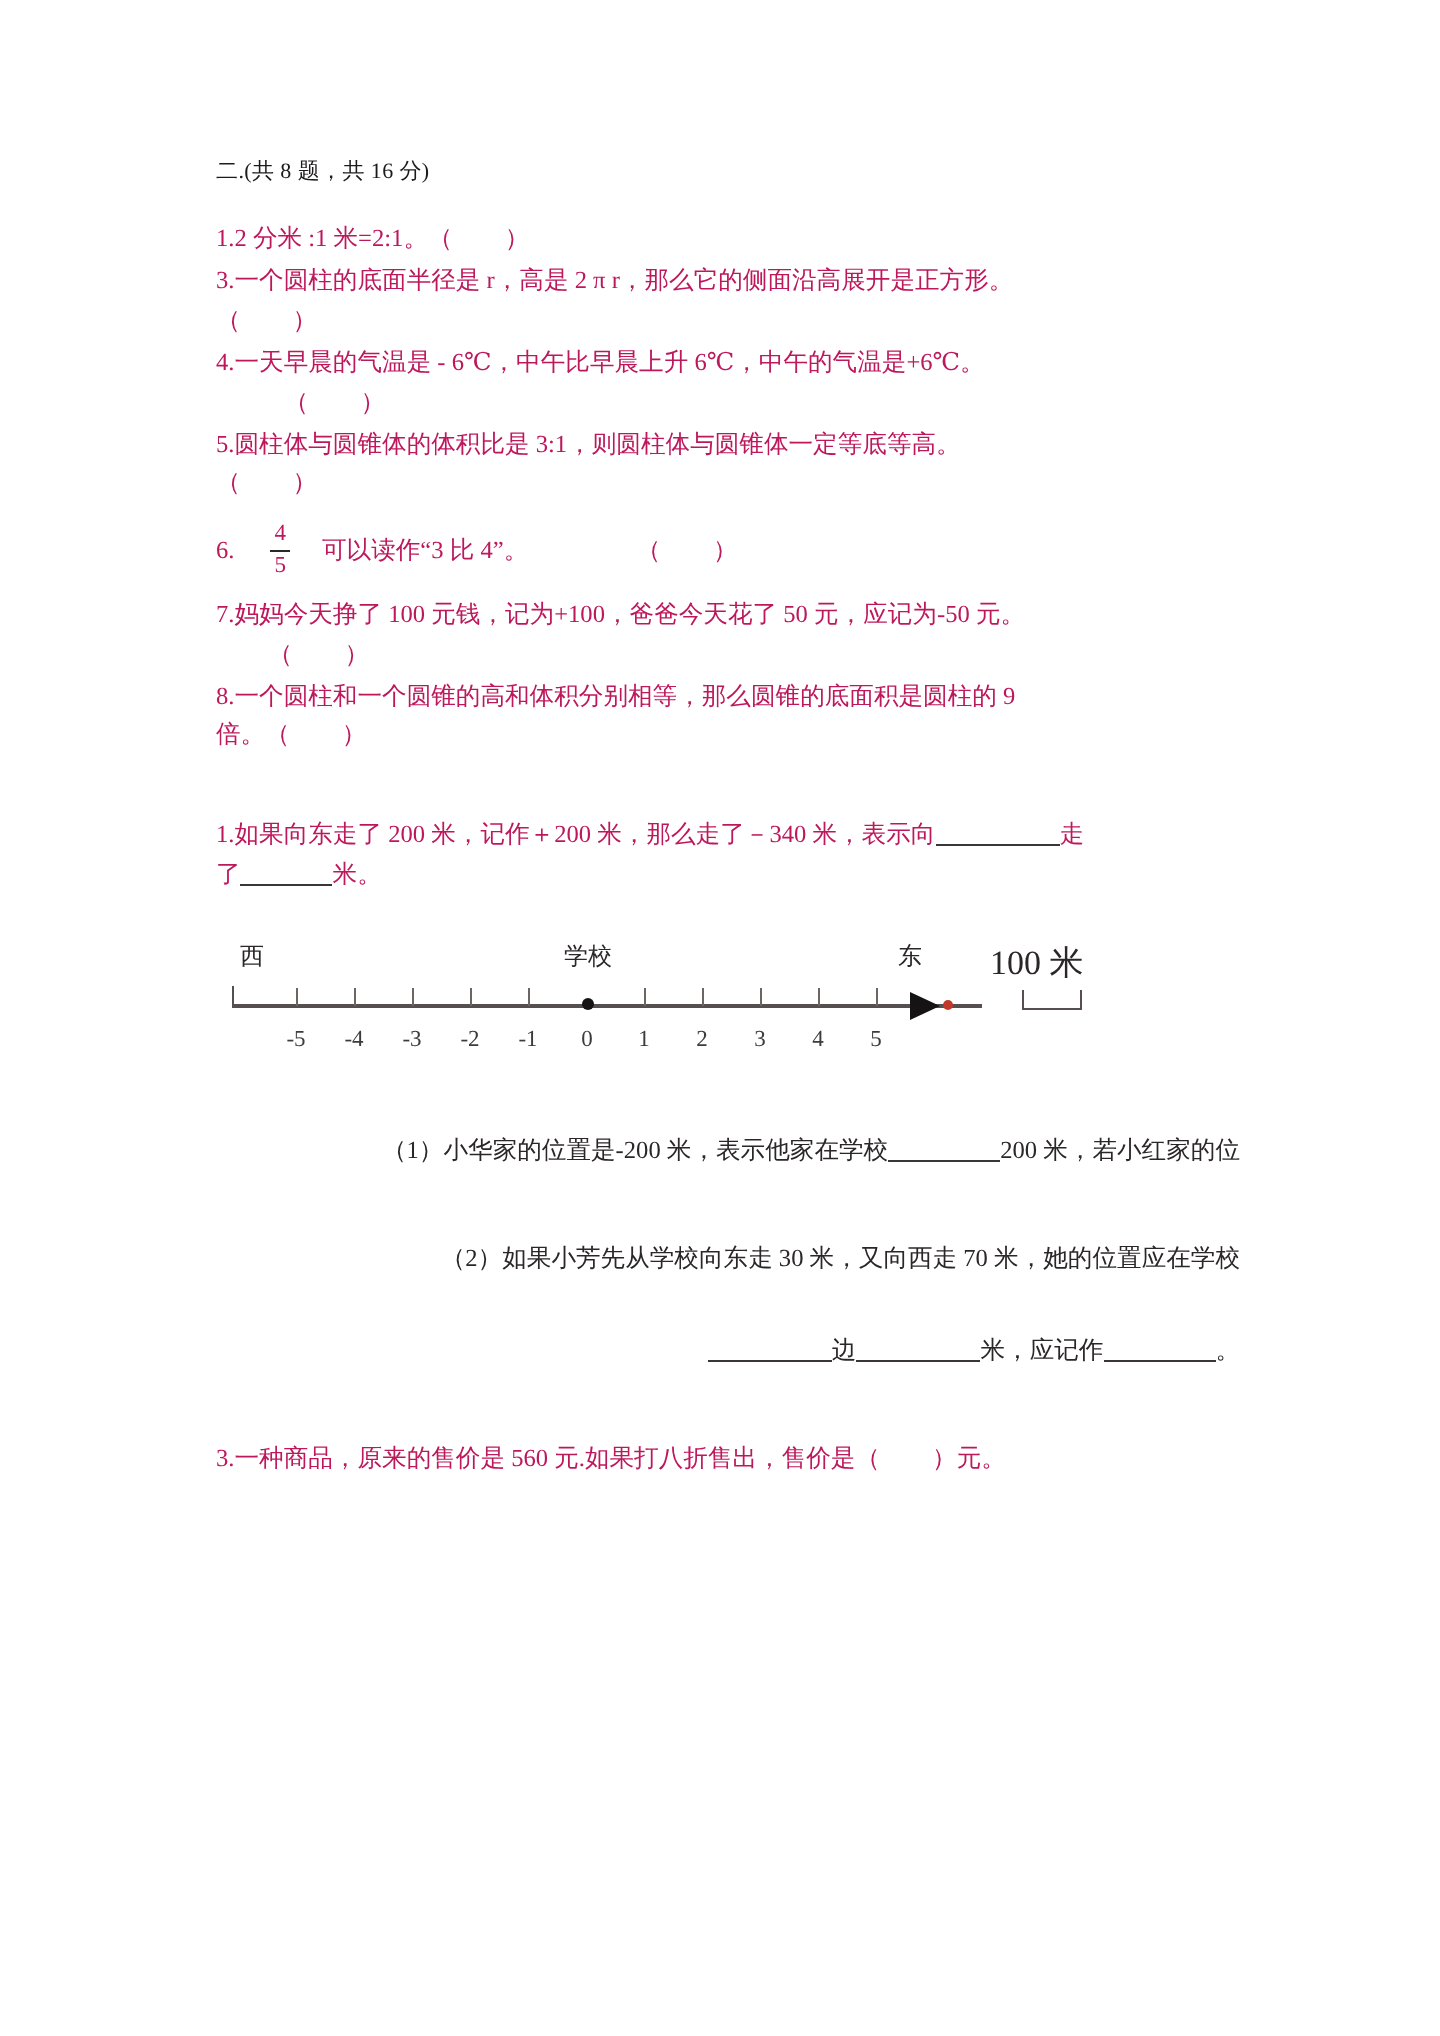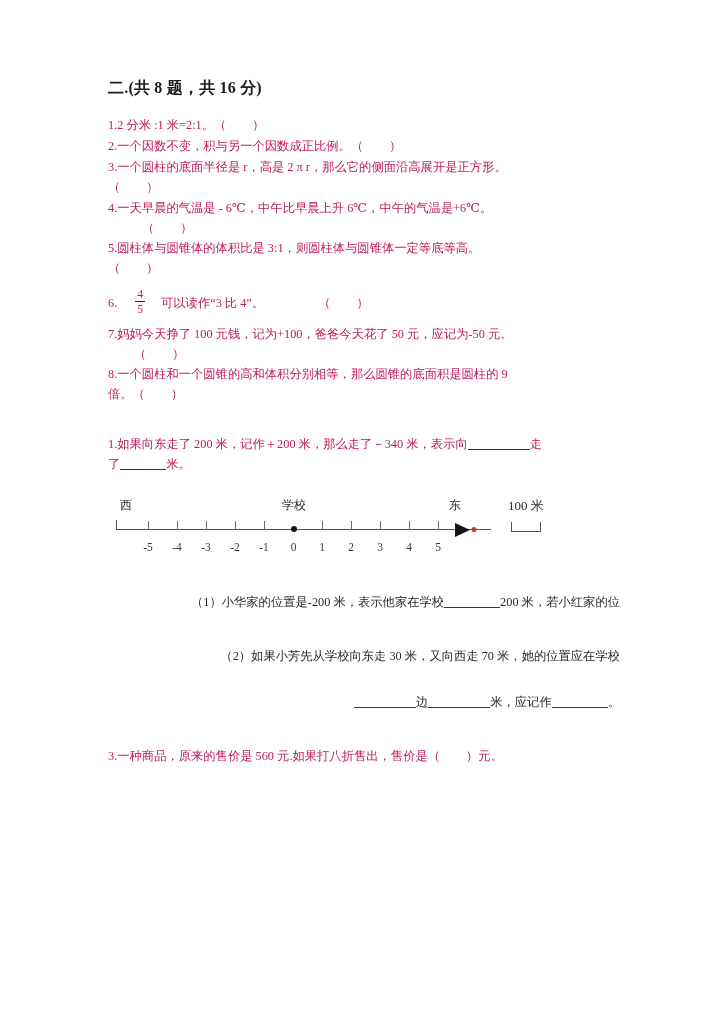--- a/index.html
+++ b/index.html
@@ -23,22 +23,22 @@
     background: #ffffff;
   }
   .content {
     position: absolute;
     left: 108px;
     top: 78px;
     width: 512px;
   }
 
   .section-heading {
-    font-size: 16px;
-    font-weight: bold;
+    font-size: 11px;
+    font-weight: normal;
     letter-spacing: 0.2px;
     margin: 0 0 17px 0;
     color: #1d1a1b;
   }
   .section-two-wrap { margin-bottom: 0; }
 
   .q {
     font-size: 12.3px;
     line-height: 1.62;
     margin: 0 0 1px 0;
@@ -175,23 +175,20 @@
 <div class="page">
   <div class="content">
 
     <div class="section-two-wrap">
       <div class="section-heading">二.(共 8 题，共 16 分)</div>
 
       <p class="q">
         <span>1.</span><span>2 分米 :1 米=2:1。（</span><span class="paren-gap"></span><span>）</span>
       </p>
 
-      <p class="q">
-        <span>2.</span><span>一个因数不变，积与另一个因数成正比例。（</span><span class="paren-gap"></span><span>）</span>
-      </p>
 
       <p class="q">
         <span>3.</span><span>一个圆柱的底面半径是 r，高是 2 π r，那么它的侧面沿高展开是正方形。</span><br>
         <span>（</span><span class="paren-gap"></span><span>）</span>
       </p>
 
       <p class="q">
         <span>4.</span><span>一天早晨的气温是 - 6℃，中午比早晨上升 6℃，中午的气温是+6℃。</span><br>
         <span style="display:inline-block;width:34px"></span><span>（</span><span class="paren-gap"></span><span>）</span>
       </p>
@@ -221,21 +218,21 @@
       <p class="q">
         <span>1.</span><span>如果向东走了 200 米，记作＋200 米，那么走了－340 米，表示向</span><span class="blank wide"></span><span>走</span><br>
         <span>了</span><span class="blank short"></span><span>米。</span>
       </p>
 
 
       <div class="figure">
         <span class="fig-label" style="left:12px; top:8px;">西</span>
         <span class="fig-label" style="left:174px; top:8px;">学校</span>
         <span class="fig-label" style="left:341px; top:8px;">东</span>
-        <span class="fig-label" style="left:400px; top:8px; font-size:13px;">100 米</span>
+        <span class="fig-label" style="left:387px; top:8px; font-size:17px;">100 米</span>
 
         <div class="nl-axis"></div>
         <div class="nl-endcap" style="left:8px;"></div>
 
         <div class="nl-tick" style="left:40px;"></div>
         <div class="nl-tick" style="left:69px;"></div>
         <div class="nl-tick" style="left:98px;"></div>
         <div class="nl-tick" style="left:127px;"></div>
         <div class="nl-tick" style="left:156px;"></div>
         <div class="nl-tick" style="left:214px;"></div>

